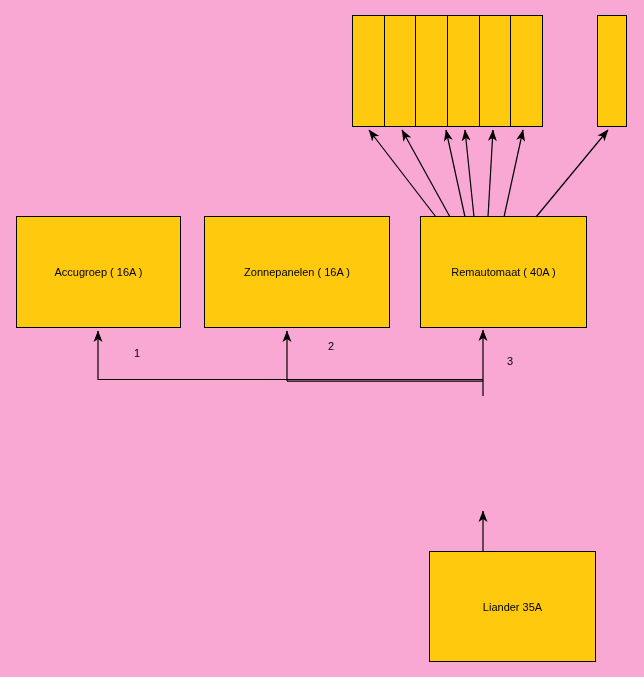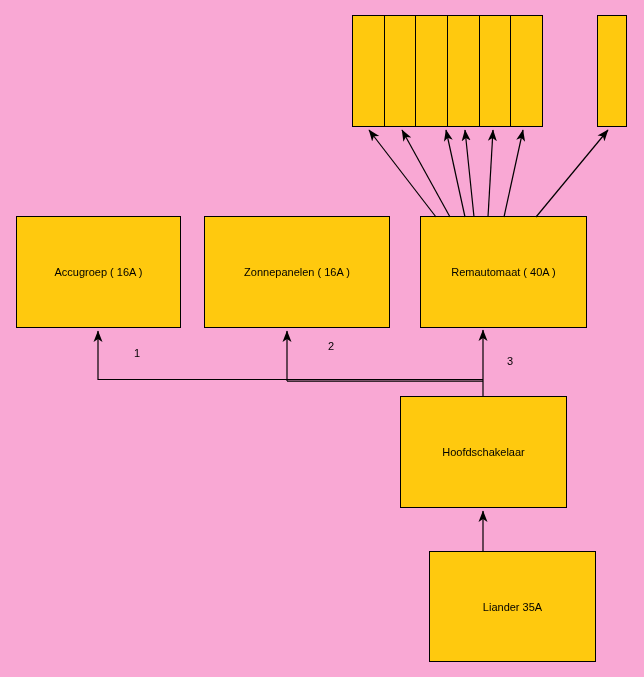--- a/index.html
+++ b/index.html
@@ -75,23 +75,20 @@
   </div>
 
   <div class="node" style="left:204px; top:216px; width:186px; height:112px;">
     <span>Zonnepanelen ( 16A )</span>
   </div>
 
   <div class="node" style="left:400px; top:216px; width:167px; height:112px;margin-left:20px;">
     <span>Remautomaat ( 40A )</span>
   </div>
 
-  <div class="node" style="left:400px; top:396px; width:167px; height:112px;">
-    <span>Hoofdschakelaar</span>
-  </div>
 
   <div class="node" style="left:400px; top:551px; width:167px; height:111px;margin-left:29px;">
     <span>Liander 35A</span>
   </div>
 
   <div class="edge-label" style="left:134px; top:347px;">1</div>
   <div class="edge-label" style="left:328px; top:340px;">2</div>
   <div class="edge-label" style="left:507px; top:355px;">3</div>
 
   <svg class="wires" viewBox="0 0 644 677">

